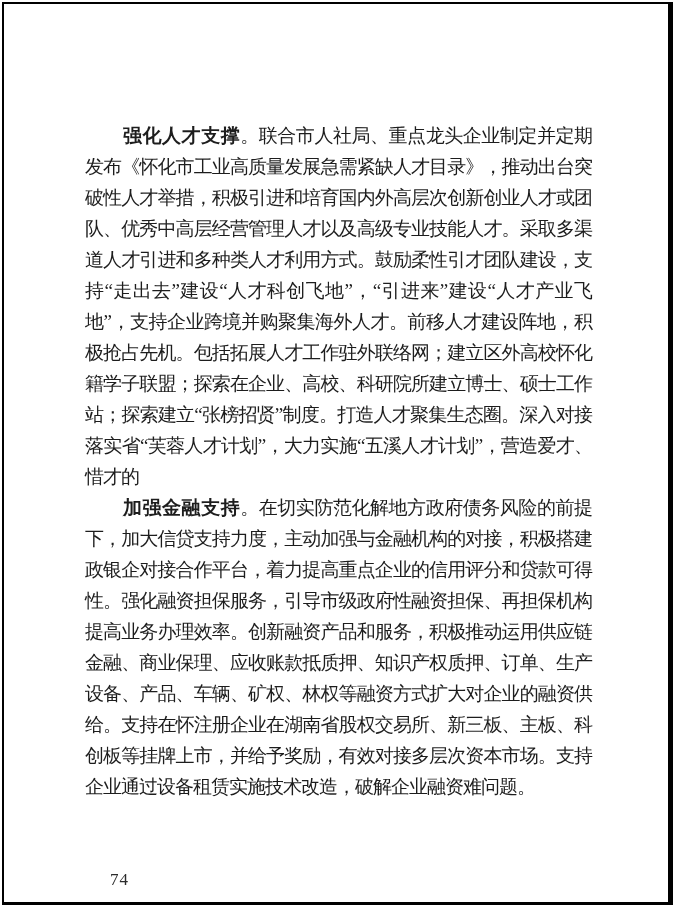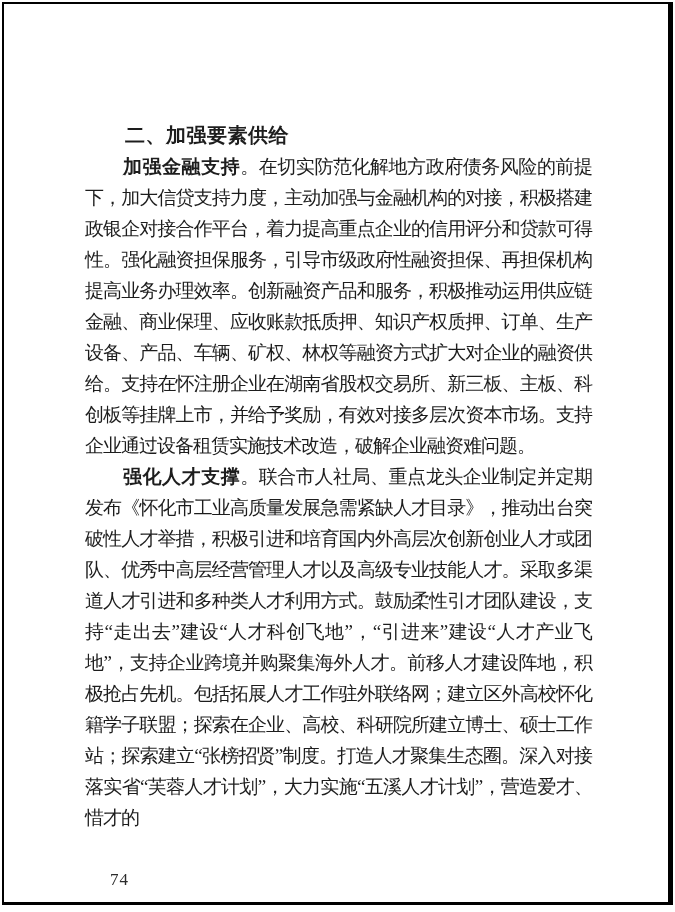--- a/index.html
+++ b/index.html
@@ -63,21 +63,20 @@
     color: #2b2b2b;
   }
 </style>
 </head>
 <body>
 
 <div class="page">
   <div class="frame"></div>
 
   <div class="content">
-    <h2 class="heading">二、加强要素供给</h2>
+
+    <p class="para"><span class="lead">强化人才支撑</span><span>。联合市人社局、重点龙头企业制定并定期发布《怀化市工业高质量发展急需紧缺人才目录》，推动出台突破性人才举措，积极引进和培育国内外高层次创新创业人才或团队、优秀中高层经营管理人才以及高级专业技能人才。采取多渠道人才引进和多种类人才利用方式。鼓励柔性引才团队建设，支持“走出去”建设“人才科创飞地”，“引进来”建设“人才产业飞地”，支持企业跨境并购聚集海外人才。前移人才建设阵地，积极抢占先机。包括拓展人才工作驻外联络网；建立区外高校怀化籍学子联盟；探索在企业、高校、科研院所建立博士、硕士工作站；探索建立“张榜招贤”制度。打造人才聚集生态圈。深入对接落实省“芙蓉人才计划”，大力实施“五溪人才计划”，营造爱才、惜才的</span></p>
 
     <p class="para"><span class="lead">加强金融支持</span><span>。在切实防范化解地方政府债务风险的前提下，加大信贷支持力度，主动加强与金融机构的对接，积极搭建政银企对接合作平台，着力提高重点企业的信用评分和贷款可得性。强化融资担保服务，引导市级政府性融资担保、再担保机构提高业务办理效率。创新融资产品和服务，积极推动运用供应链金融、商业保理、应收账款抵质押、知识产权质押、订单、生产设备、产品、车辆、矿权、林权等融资方式扩大对企业的融资供给。支持在怀注册企业在湖南省股权交易所、新三板、主板、科创板等挂牌上市，并给予奖励，有效对接多层次资本市场。支持企业通过设备租赁实施技术改造，破解企业融资难问题。</span></p>
-
-    <p class="para"><span class="lead">强化人才支撑</span><span>。联合市人社局、重点龙头企业制定并定期发布《怀化市工业高质量发展急需紧缺人才目录》，推动出台突破性人才举措，积极引进和培育国内外高层次创新创业人才或团队、优秀中高层经营管理人才以及高级专业技能人才。采取多渠道人才引进和多种类人才利用方式。鼓励柔性引才团队建设，支持“走出去”建设“人才科创飞地”，“引进来”建设“人才产业飞地”，支持企业跨境并购聚集海外人才。前移人才建设阵地，积极抢占先机。包括拓展人才工作驻外联络网；建立区外高校怀化籍学子联盟；探索在企业、高校、科研院所建立博士、硕士工作站；探索建立“张榜招贤”制度。打造人才聚集生态圈。深入对接落实省“芙蓉人才计划”，大力实施“五溪人才计划”，营造爱才、惜才的</span></p>
   </div>
 
   <div class="page-number">74</div>
 </div>
 
 </body></html>

